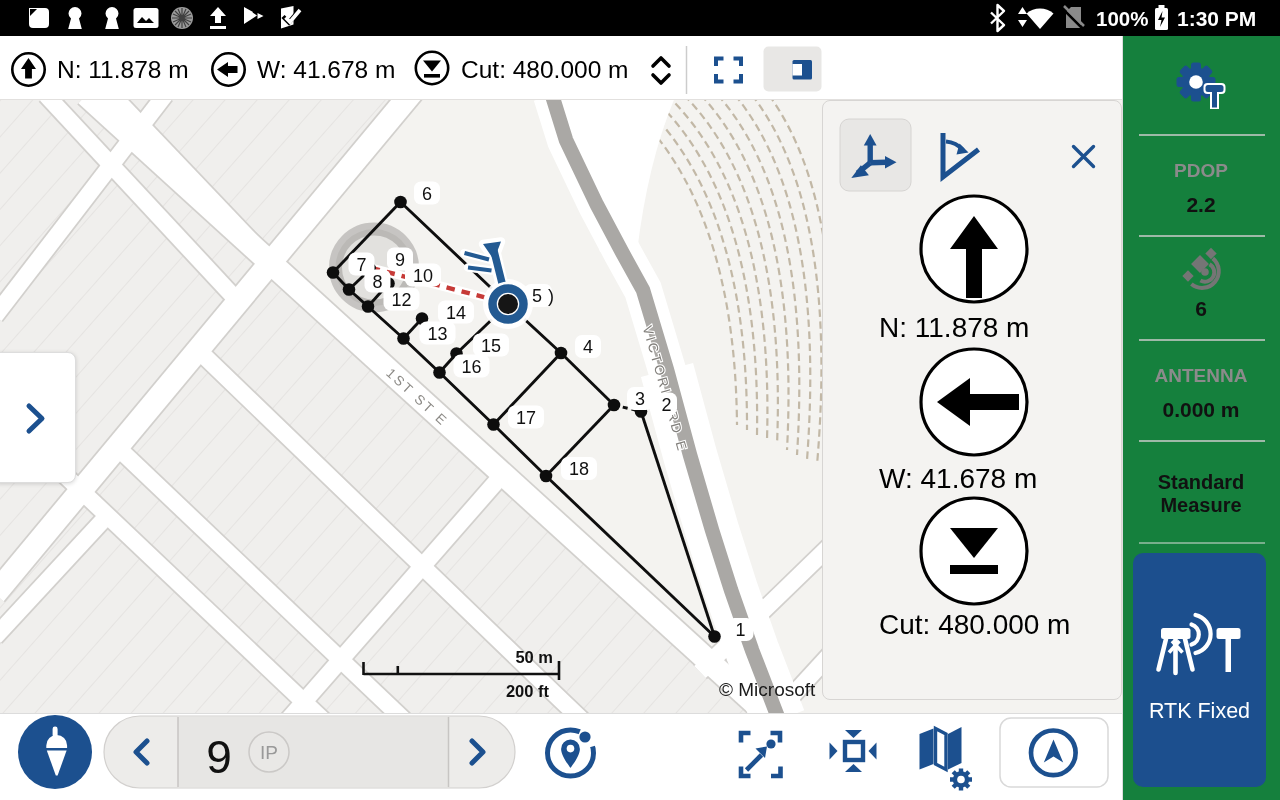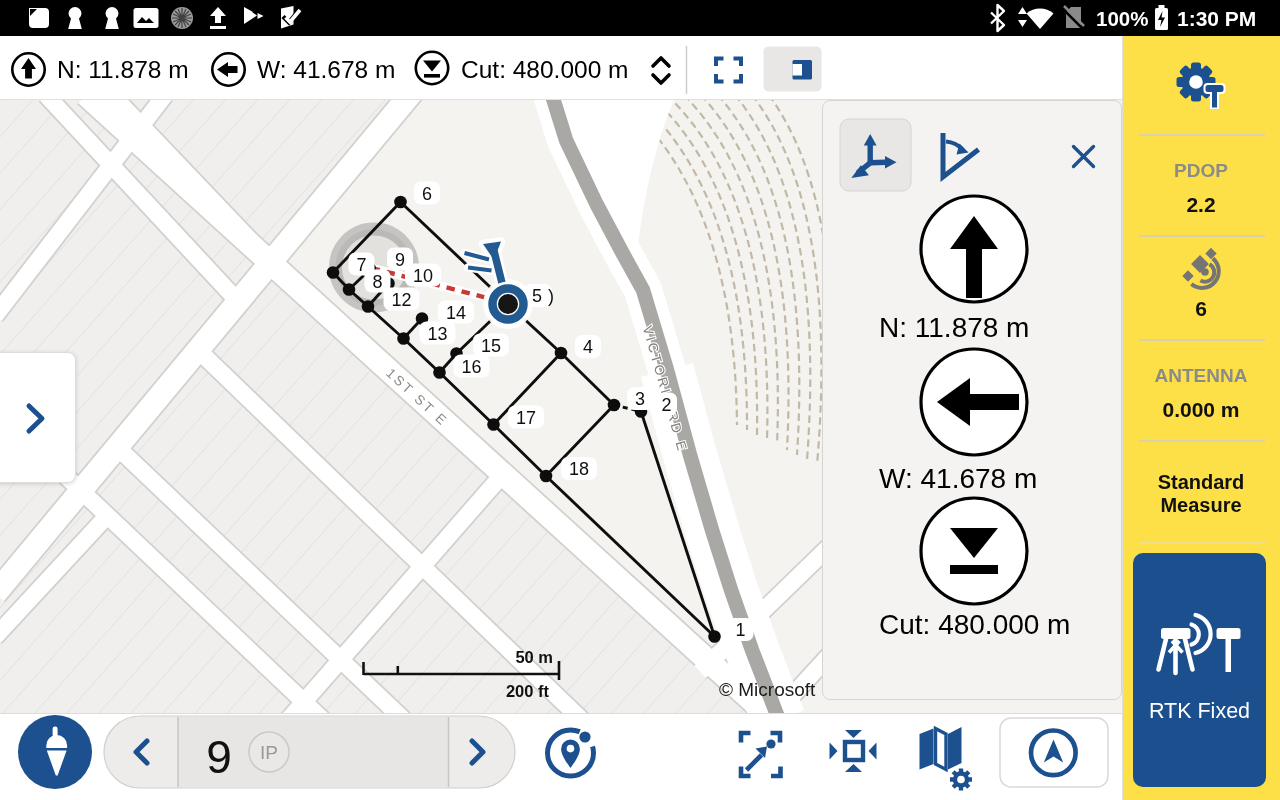--- a/index.html
+++ b/index.html
@@ -331,21 +331,21 @@
       <path d="M716 30 v-7.5 h7.5 M733.5 22.5 h7.5 v7.5 M741 38 v7.5 h-7.5 M723.5 45.5 h-7.5 v-7.5" fill="none" stroke="#1c508f" stroke-width="4"></path>
 
       <g>
         <rect x="763.5" y="10.5" width="58" height="45" rx="5" fill="#e8e7e5"></rect>
         <rect x="792.5" y="24" width="19.5" height="19.5" rx="1.5" fill="#1c508f"></rect>
         <rect x="792.5" y="28" width="9.5" height="11.5" fill="#fff"></rect>
       </g>
     </svg>
   </div>
 
-  <div class="abs" id="sidebar" style="left:1122px;top:36px;width:158px;height:764px;background:#fde047;border-left:1px solid #ddd;">
+  <div class="abs" id="sidebar" style="left:1122px;top:36px;width:158px;height:764px;background:#15803d;border-left:1px solid #ddd;">
     <svg width="158" height="764" viewBox="0 0 158 764">
 
       <g fill="#1c508f">
         <circle cx="73" cy="46" r="14.5"></circle>
         <g>
           <rect x="68" y="26.5" width="10" height="39" rx="2.5"></rect>
           <rect x="53.5" y="41" width="39" height="10" rx="2.5"></rect>
           <g transform="rotate(45 73 46)">
             <rect x="68" y="26.5" width="10" height="39" rx="2.5"></rect>
             <rect x="53.5" y="41" width="39" height="10" rx="2.5"></rect>

